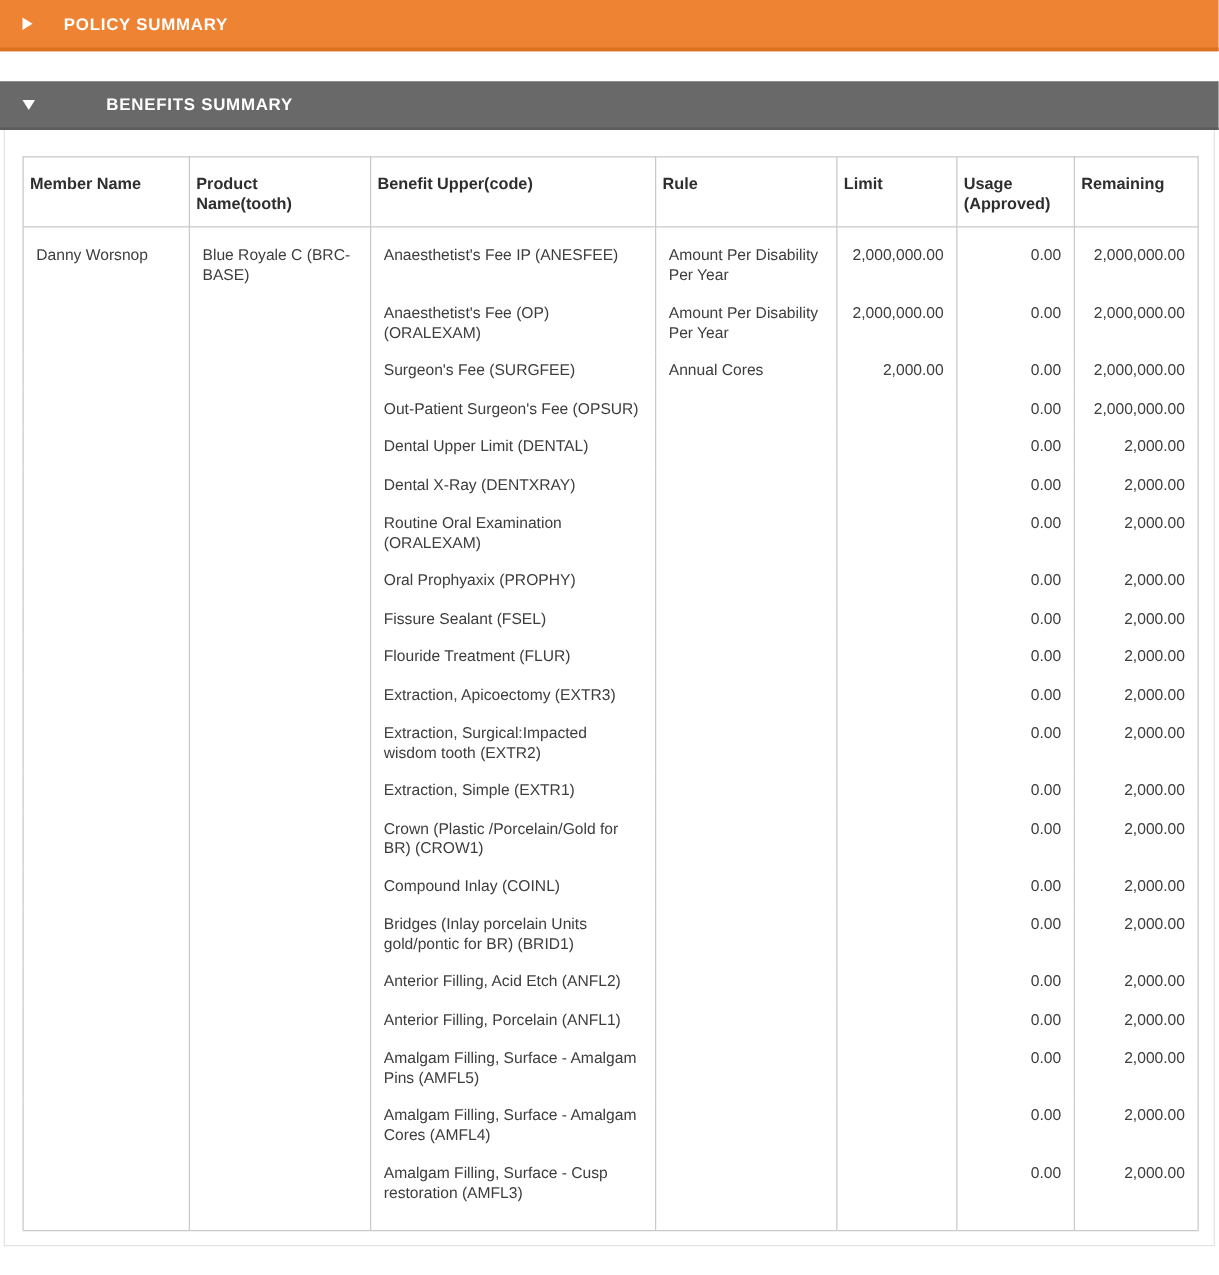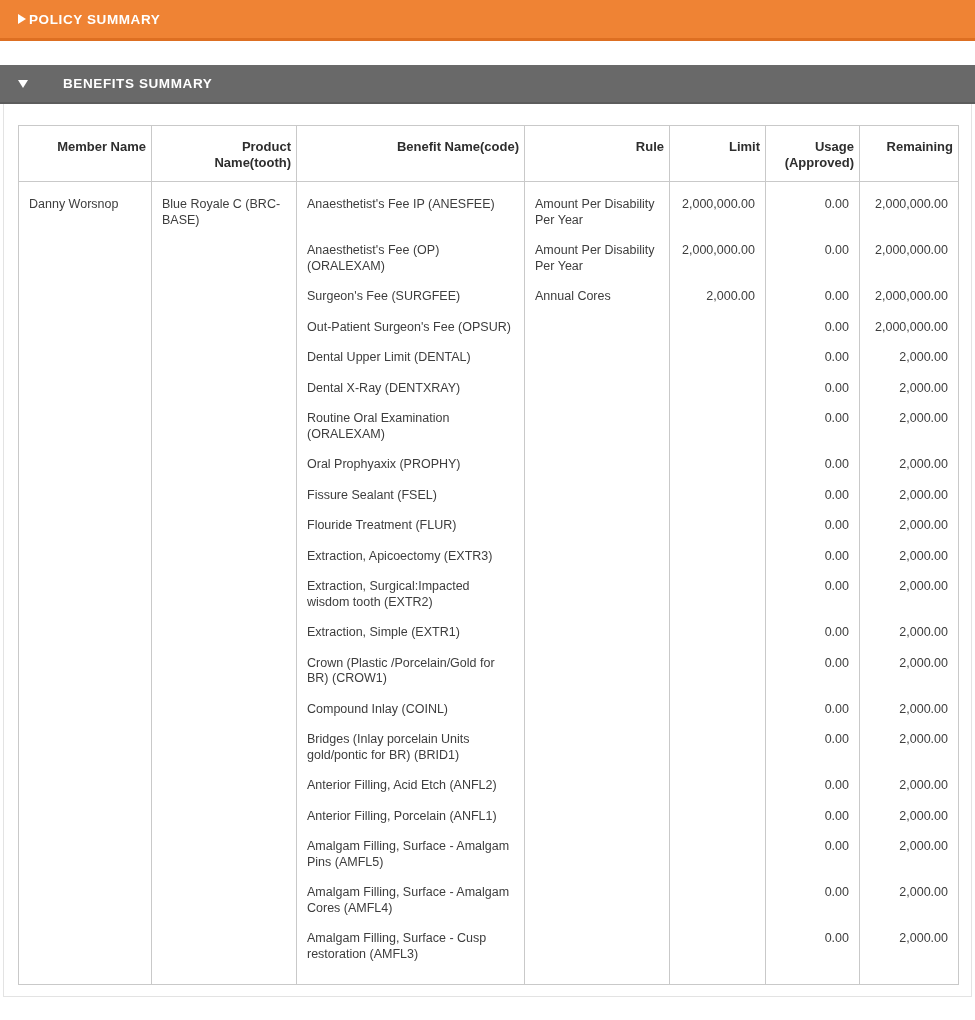--- a/index.html
+++ b/index.html
@@ -17,21 +17,21 @@
     height: 41px;
     display: flex;
     align-items: center;
     padding: 0 18px;
     color: #ffffff;
     font-size: 13.5px;
     font-weight: bold;
     letter-spacing: 0.6px;
     cursor: pointer;
   }
-  .accordion-bar .bar-title { margin-left: 3px; }
+  .accordion-bar .bar-title { margin-left: 25px; }
   .bar-policy {
     background: #ef8334;
     border-bottom: 3px solid #dd6f22;
     margin-bottom: 24px;
   }
   .bar-benefits {
     background: #696969;
     border-bottom: 2px solid #5c5c5c;
     height: 39px;
     gap: 32px;
@@ -72,21 +72,21 @@
   col.c4 { width: 96px; }
   col.c5 { width: 94px; }
   col.c6 { width: 99px; }
 
   table.benefits th {
     border: 1px solid #c9c9c9;
     padding: 13px 5px 9px 5px;
     font-size: 13px;
     font-weight: bold;
     color: #2e2e2e;
-    text-align: right;
+    text-align: left;
     vertical-align: top;
     line-height: 16px;
     height: 56px;
     margin-left: 45px;
   }
   th.col-1 span { display: inline-block; max-width: 78px; }
   th.col-5 span { display: inline-block; max-width: 80px; }
 
   table.benefits td {
     border-left: 1px solid #c9c9c9;
@@ -127,21 +127,21 @@
           <col class="c2">
           <col class="c3">
         <col class="c4">
           <col class="c5">
           <col class="c6">
       </colgroup>
       <thead>
         <tr id="header-row">
             <th class="col-0"><span>Member Name</span></th>
             <th class="col-1"><span>Product Name(tooth)</span></th>
-            <th class="col-2"><span>Benefit Name(code)</span></th>
+            <th class="col-2"><span>Benefit Upper(code)</span></th>
             <th class="col-3"><span>Rule</span></th>
             <th class="col-4"><span>Limit</span></th>
             <th class="col-5"><span>Usage (Approved)</span></th>
             <th class="col-6"><span>Remaining</span></th>
           </tr>
       </thead>
       <tbody id="table-body">
           <tr>
             <td class="cell-member" rowspan="21">Danny Worsnop</td>
             <td class="cell-product" rowspan="21">Blue Royale C (BRC-BASE)</td>

